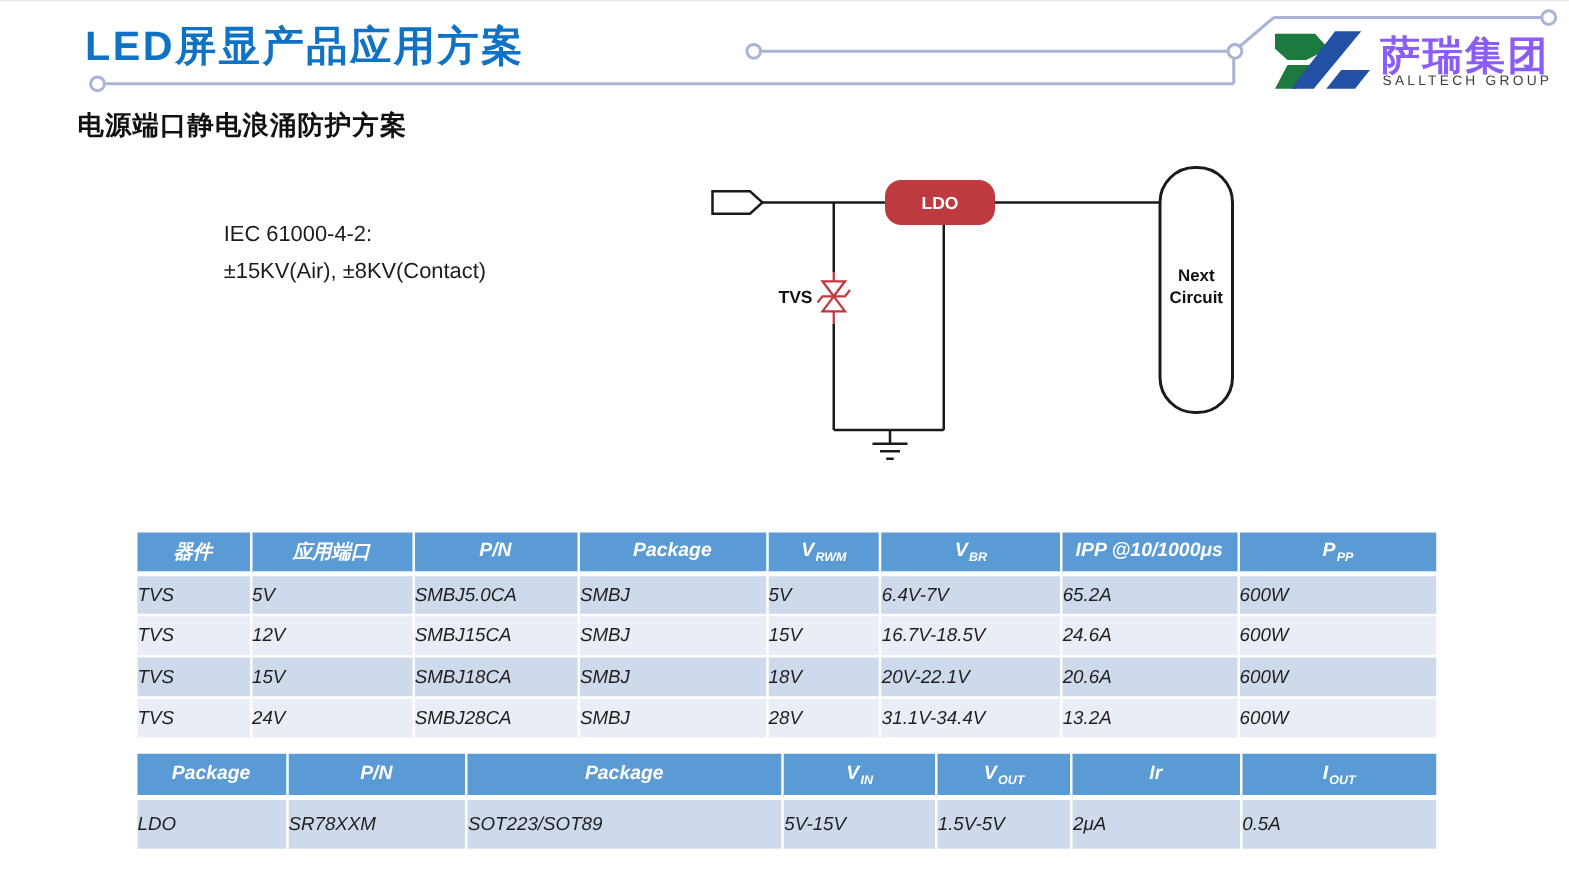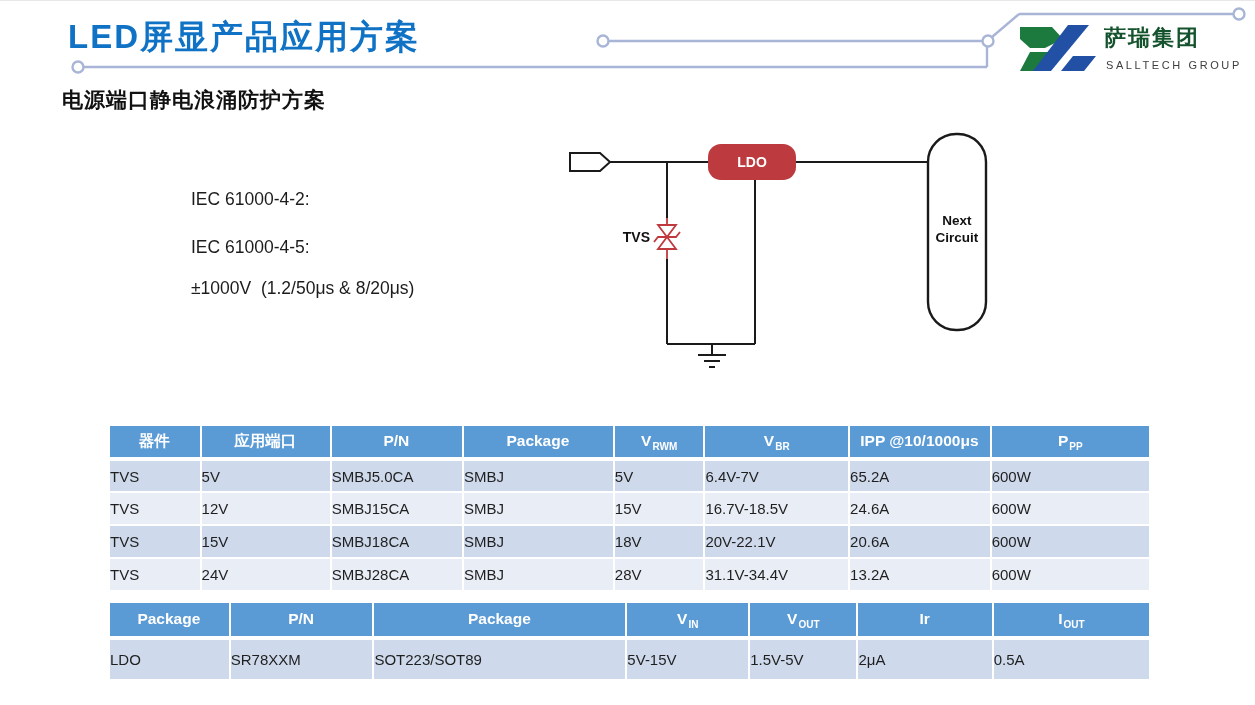--- a/index.html
+++ b/index.html
@@ -11,44 +11,44 @@
   
   .page-title{
     position:absolute;left:68px;top:14px;
     font-size:33px;font-weight:bold;letter-spacing:2px;
     color:var(--accent_blue,#0F72C5);
   }
   .trace-svg{position:absolute;left:0;top:0;width:1255px;height:90px;pointer-events:none;}
   .logo-wrap{position:absolute;left:1016px;top:20px;width:232px;height:58px;}
   .logo-mark{position:absolute;left:0;top:2px;}
   .logo-cn{
-    position:absolute;left:88px;top:2px;font-size:22px;font-weight:bold;
-    color:#14532d;letter-spacing:2px;white-space:nowrap;
+    position:absolute;left:88px;top:2px;font-size:32px;font-weight:bold;
+    color:#8b5cf6;letter-spacing:2px;white-space:nowrap;
   }
   .logo-en{
     position:absolute;left:90px;top:38px;font-size:11px;color:#3d3d3d;
     letter-spacing:2.6px;white-space:nowrap;
   }
   .sub-title{
     position:absolute;left:62px;top:85px;
     font-size:21px;font-weight:bold;color:#111;letter-spacing:1px;
   }
   
   .specs{position:absolute;left:175px;top:170px;font-size:17.5px;color:#1c1c1c;}
-  .specs p{margin:16px;line-height:25px;white-space:pre;}
+  .specs p{margin:4px;line-height:25px;white-space:pre;}
   .spec-group{margin-bottom:23px;}
   
   .circuit-svg{position:absolute;left:555px;top:125px;}
   .wire{stroke:#1a1a1a;stroke-width:2;fill:none;}
   .wire-thick{stroke:#1a1a1a;stroke-width:2.4;fill:none;}
   .tvs{stroke:var(--tvs_red,#C0393E);stroke-width:1.8;fill:none;}
   .circ-label{font-family:"Liberation Sans",sans-serif;font-weight:bold;fill:#111;}
   
   table{border-collapse:collapse;table-layout:fixed;position:absolute;left:108px;}
-  th,td{border:2px solid #ffffff;vertical-align:middle;padding:0;}
+  th,td{border:2px solid #ffffff;vertical-align:middle;padding:0;font-style:italic;}
   thead th{
     background:var(--table_header,#5B9BD5);color:#ffffff;
     font-size:15.5px;font-weight:bold;border-bottom-width:4px;
   }
   thead th sub{font-size:10px;vertical-align:-4px;margin-left:1px;}
   tbody td{font-size:15px;color:#1f1f1f;}
   tbody tr:nth-child(odd) td{background:var(--row_odd,#CEDAEC);}
   tbody tr:nth-child(even) td{background:var(--row_even,#E9EDF6);}
   .t1{top:423px;width:1043px;}
   .t1 thead tr{height:34px;}
@@ -85,24 +85,21 @@
   </svg>
   <div class="logo-cn">萨瑞集团</div>
   <div class="logo-en">SALLTECH GROUP</div>
 </div>
 
 <div class="sub-title">电源端口静电浪涌防护方案</div>
 
 <div class="specs">
   <div class="spec-group">
     <p>IEC 61000-4-2:</p>
-  </div>
-  <div class="spec-group">
-    <p>IEC 61000-4-5:</p>
-    <p>±1000V  (1.2/50μs &amp; 8/20μs)</p>
+    <p>±15KV(Air), ±8KV(Contact)</p>
   </div>
 </div>
 
 <svg class="circuit-svg" width="450" height="265" viewBox="0 0 450 265" xmlns="http://www.w3.org/2000/svg">
 
   <polygon points="15,27 45,27 55,36 45,45 15,45" fill="#ffffff" class="wire"></polygon>
 
   <line class="wire" x1="55" y1="36" x2="373" y2="36"></line>
   <line class="wire" x1="112" y1="36" x2="112" y2="92"></line>
   <line class="wire" x1="112" y1="133" x2="112" y2="218"></line>

